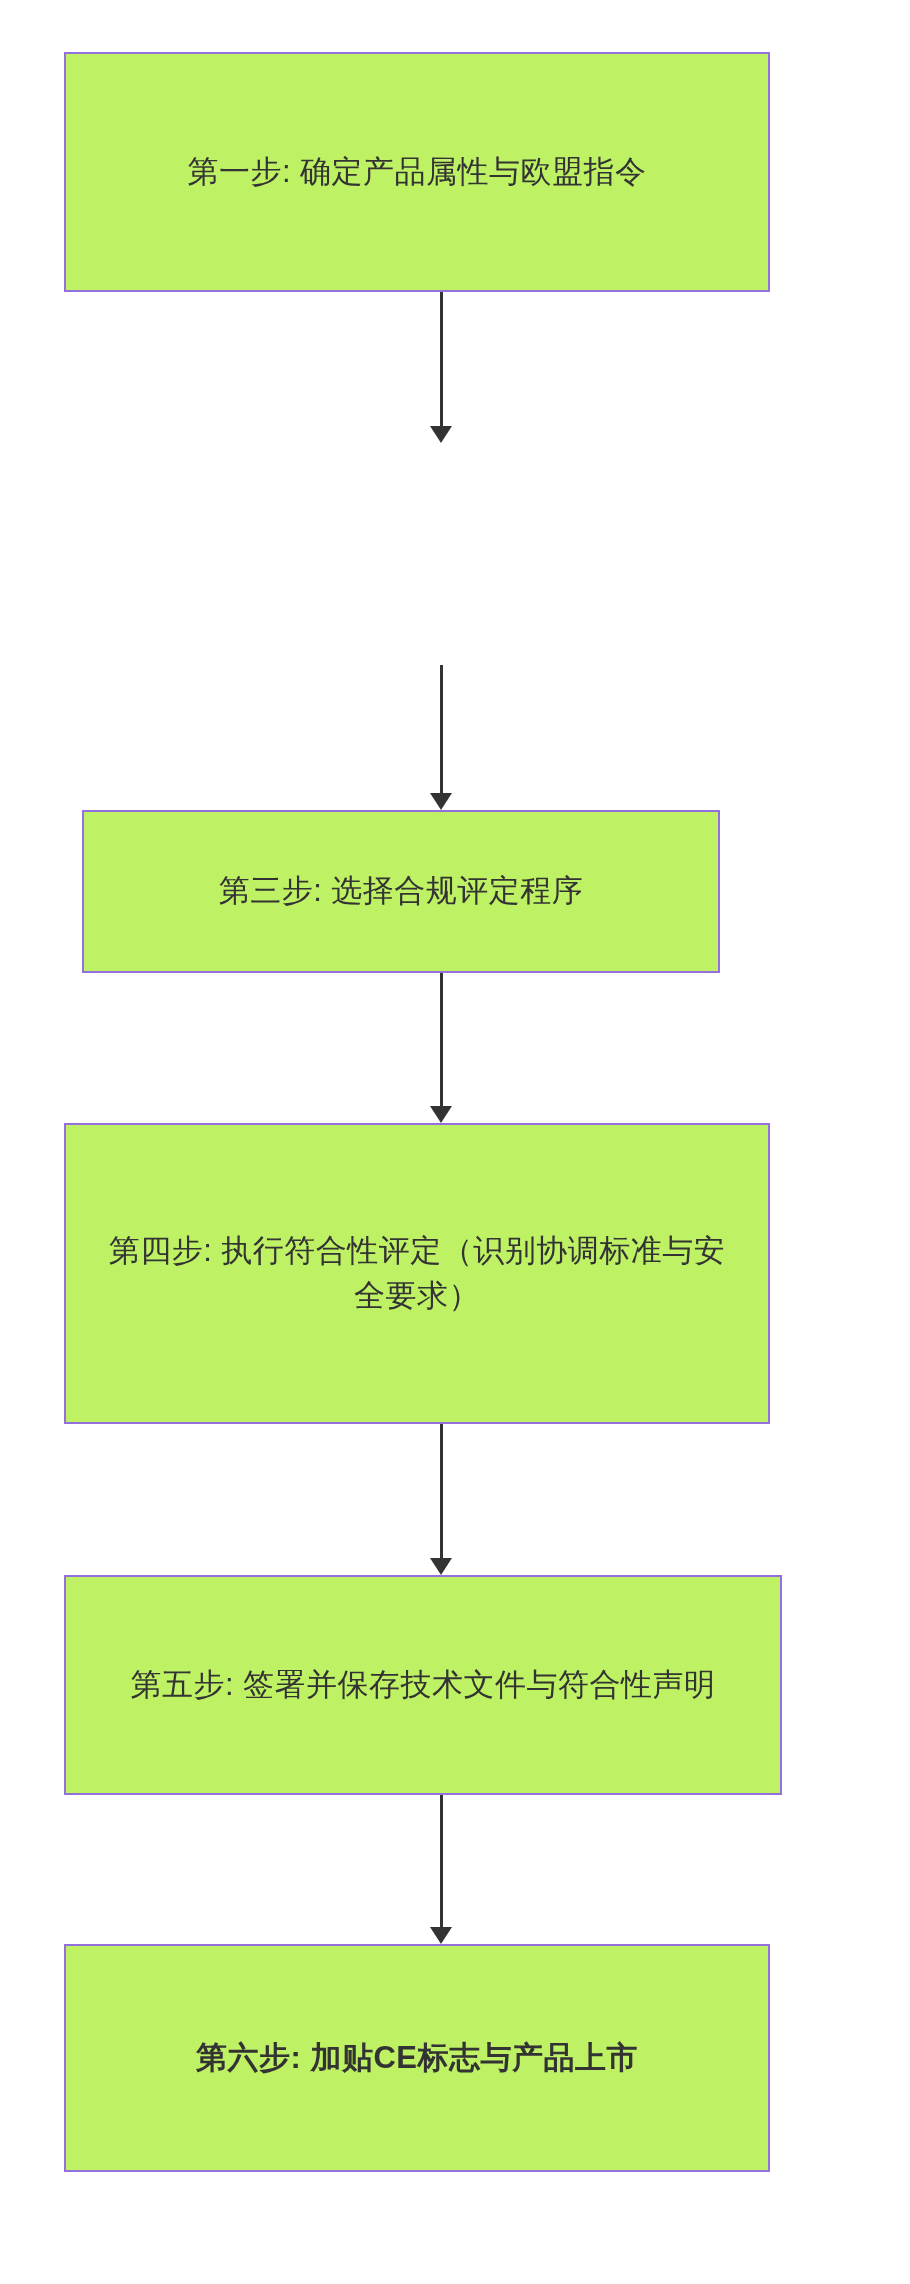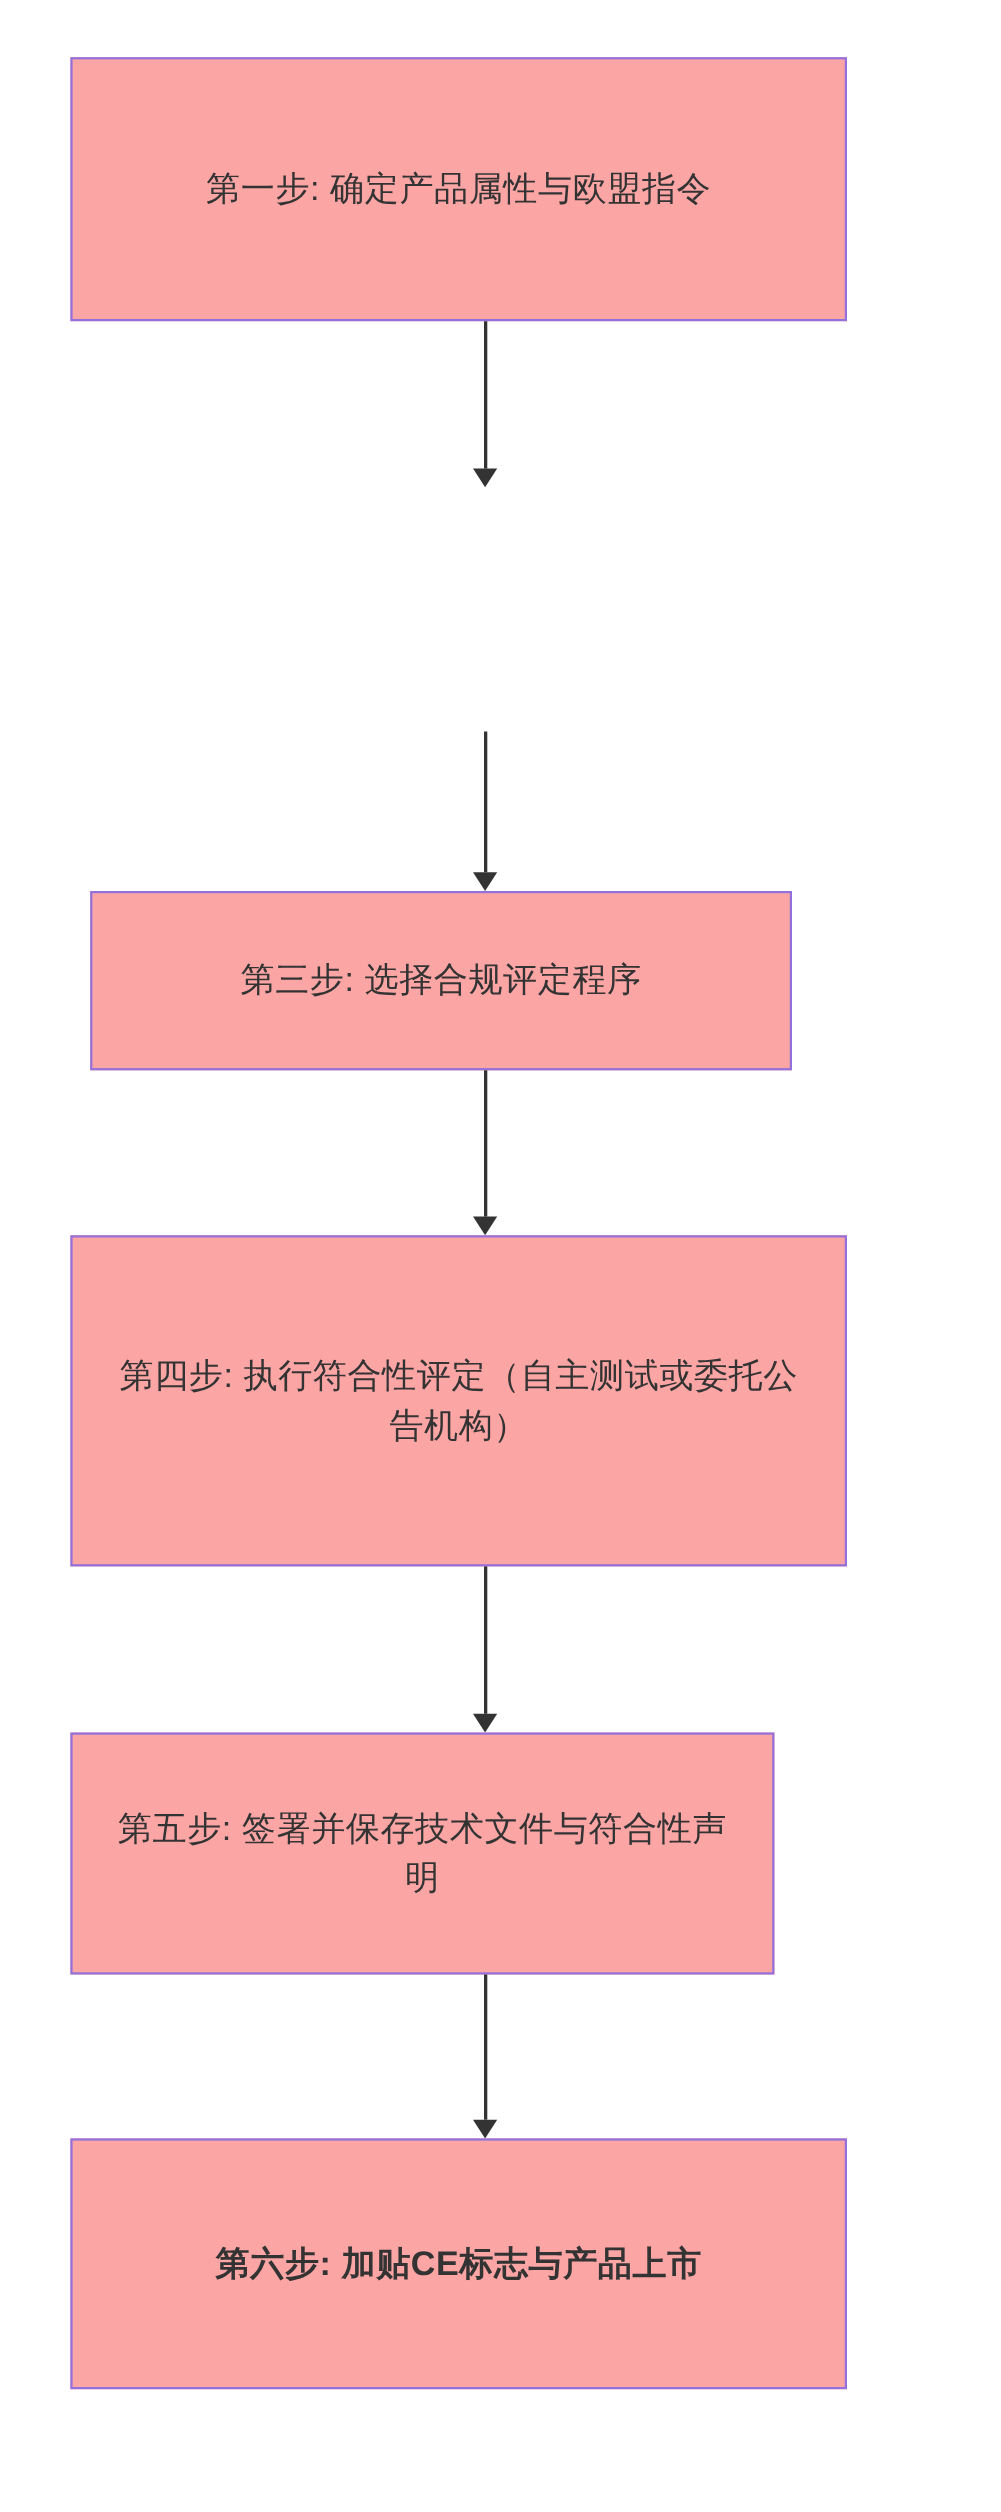--- a/index.html
+++ b/index.html
@@ -15,21 +15,21 @@
   }
   #flowchart {
     position: relative;
     width: 910px;
     height: 2284px;
     background: #ffffff;
   }
   .node {
     position: absolute;
     box-sizing: border-box;
-    background: #fca5a5;
+    background: #bef264;
     border: 2px solid #9370db;
     display: flex;
     align-items: center;
     justify-content: center;
     text-align: center;
   }
   .node-label {
     display: block;
     color: #333333;
     font-size: 31px;
@@ -56,21 +56,21 @@
     border-left: 11px solid transparent;
     border-right: 11px solid transparent;
     border-top: 17px solid #333333;
   }
 
   
   #node-1 { left: 64px;  top: 52px;   width: 706px; height: 240px; }
   #node-2 { left: 64px;  top: 443px;  width: 706px; height: 222px; }
   #node-3 { left: 82px;  top: 810px;  width: 638px; height: 163px; }
   #node-4 { left: 64px;  top: 1123px; width: 706px; height: 301px; }
-  #node-5 { left: 64px;  top: 1575px; width: 640px; height: 220px; }
+  #node-5 { left: 64px;  top: 1575px; width: 718px; height: 220px; }
   #node-6 { left: 64px;  top: 1944px; width: 706px; height: 228px; font-weight: bold; }
 
   
   #edge-1 { left: 429px; top: 292px;  }
   #edge-1 .edge-line  { left: 11px; top: 0; height: 134px; }
   #edge-1 .edge-arrow { left: 1px; top: 134px; }
 
   #edge-2 { left: 429px; top: 665px;  }
   #edge-2 .edge-line  { left: 11px; top: 0; height: 128px; }
   #edge-2 .edge-arrow { left: 1px; top: 128px; }
@@ -110,21 +110,21 @@
   <div class="node" id="node-3">
     <span class="node-label">第三步: 选择合规评定程序</span>
   </div>
 
   <div class="edge" id="edge-3">
     <div class="edge-line"></div>
     <div class="edge-arrow"></div>
   </div>
 
   <div class="node" id="node-4">
-    <span class="node-label">第四步: 执行符合性评定（自主测试或委托公告机构）</span>
+    <span class="node-label">第四步: 执行符合性评定（识别协调标准与安全要求）</span>
   </div>
 
   <div class="edge" id="edge-4">
     <div class="edge-line"></div>
     <div class="edge-arrow"></div>
   </div>
 
   <div class="node" id="node-5">
     <span class="node-label">第五步: 签署并保存技术文件与符合性声明</span>
   </div>

